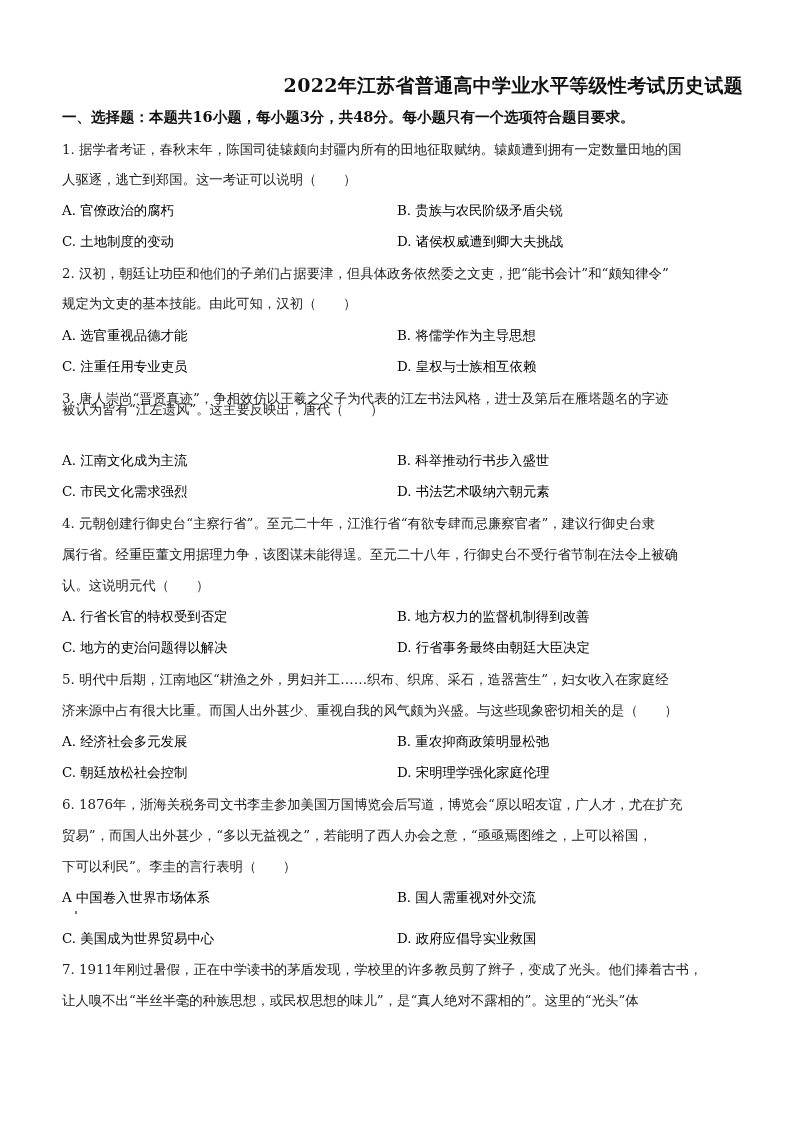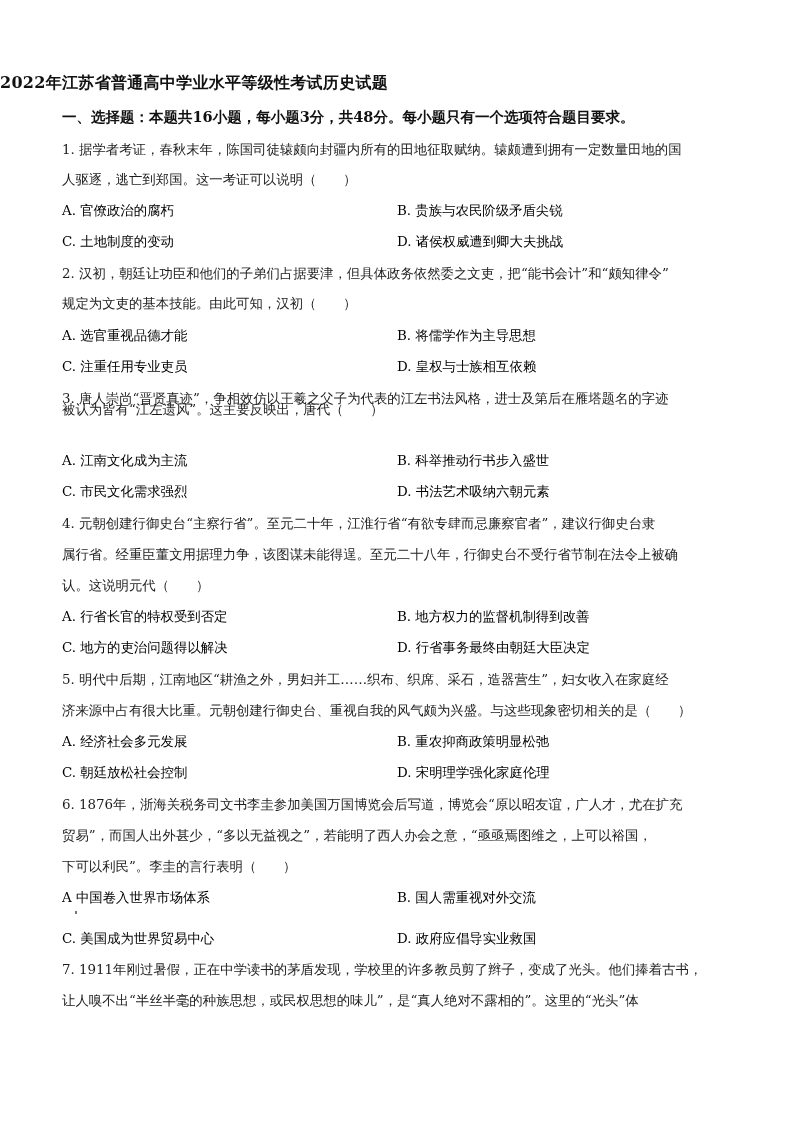--- a/index.html
+++ b/index.html
@@ -19,22 +19,22 @@
       position: absolute;
       left: 0; top: 0;
       width: 793px;
       height: 1122px;
     }
     .title {
       position: absolute;
       left: 0;
       top: 73px;
       width: 743px;
-      text-align: left;
-      font-size: 16px;
+      text-align: right;
+      font-size: 19px;
       font-weight: bold;
       letter-spacing: 0.3px;
       color: #111;
     }
     .section-heading {
       position: absolute;
       left: 62px;
       top: 108px;
       width: 680px;
       font-size: 14.5px;
@@ -120,21 +120,21 @@
     <div class="q-line" style="top:545px">属行省。经重臣董文用据理力争，该图谋未能得逞。至元二十八年，行御史台不受行省节制在法令上被确</div>
     <div class="q-line" style="top:576px">认。这说明元代（　　）</div>
     <div class="opt left" style="top:607px">A. 行省长官的特权受到否定</div>
     <div class="opt right" style="top:607px">B. 地方权力的监督机制得到改善</div>
     <div class="opt left" style="top:638px">C. 地方的吏治问题得以解决</div>
     <div class="opt right" style="top:638px">D. 行省事务最终由朝廷大臣决定</div>
   </div>
 
   <div>
     <div class="q-line" style="top:670px">5. 明代中后期，江南地区“耕渔之外，男妇并工……织布、织席、采石，造器营生”，妇女收入在家庭经</div>
-    <div class="q-line" style="top:701px">济来源中占有很大比重。元朝创建行御史台、重视自我的风气颇为兴盛。与这些现象密切相关的是（　　）</div>
+    <div class="q-line" style="top:701px">济来源中占有很大比重。而国人出外甚少、重视自我的风气颇为兴盛。与这些现象密切相关的是（　　）</div>
     <div class="opt left" style="top:732px">A. 经济社会多元发展</div>
     <div class="opt right" style="top:732px">B. 重农抑商政策明显松弛</div>
     <div class="opt left" style="top:763px">C. 朝廷放松社会控制</div>
     <div class="opt right" style="top:763px">D. 宋明理学强化家庭伦理</div>
   </div>
 
   <div>
     <div class="q-line" style="top:795px">6. 1876年，浙海关税务司文书李圭参加美国万国博览会后写道，博览会“原以昭友谊，广人才，尤在扩充</div>
     <div class="q-line" style="top:826px">贸易”，而国人出外甚少，“多以无益视之”，若能明了西人办会之意，“亟亟焉图维之，上可以裕国，</div>
     <div class="q-line" style="top:857px">下可以利民”。李圭的言行表明（　　）</div>

